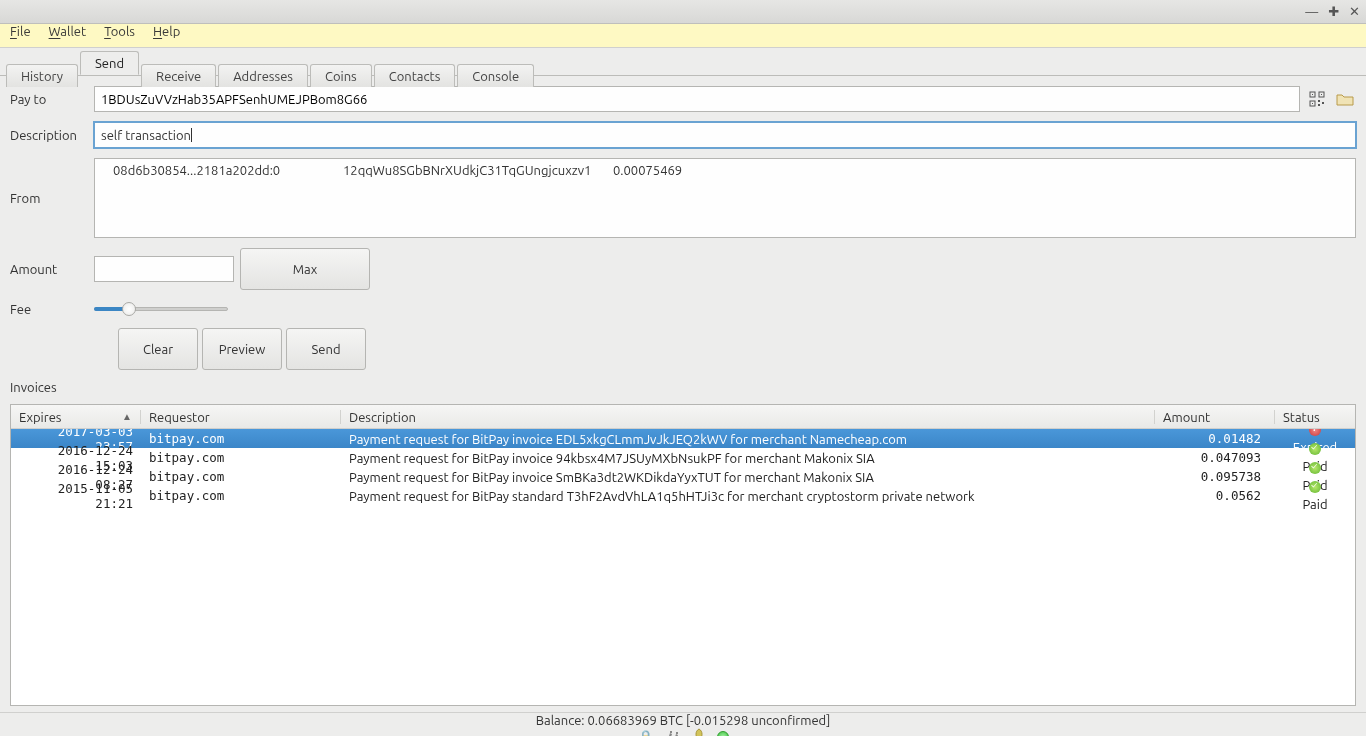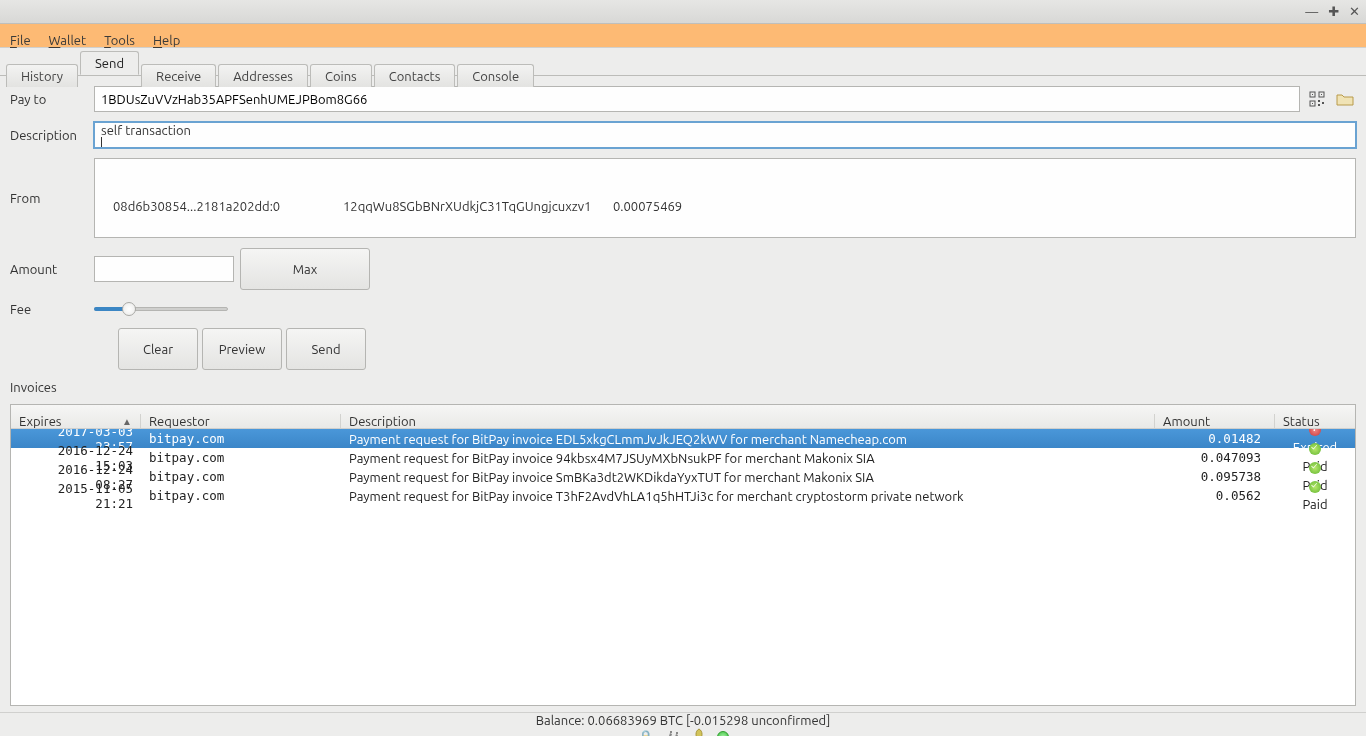--- a/index.html
+++ b/index.html
@@ -35,24 +35,24 @@
     position: absolute;
     right: 6px;
     display: flex;
     gap: 10px;
     color: #555;
     font-size: 13px;
   }
   .window-controls span { cursor: default; }
   .menubar {
     height: 24px;
-    background: #fdba74;
+    background: #fef9c3;
     border-bottom: 1px solid #d0d0ce;
     display: flex;
-    align-items: flex-end;
+    align-items: flex-start;
     padding: 0 10px;
     gap: 18px;
   }
   .menubar span { color: #3a3a39; }
   .menubar .mn { position: relative; }
   .menubar .mn .ul { text-decoration: underline; text-underline-offset: 2px; }
   .tabrow {
     height: 28px;
     display: flex;
     align-items: flex-end;
@@ -117,21 +117,21 @@
   .frombox {
     flex: 1;
     height: 80px;
     border: 1px solid #b5b5b2;
     background: #fefefe;
     padding: 4px 8px;
     font-family: inherit;
     font-size: 13px;
     display: flex;
   }
-  .fromline { display: flex; width: 100%; margin-top: 36px; }
+  .fromline { display: flex; width: 100%; }
   .fromtx { width: 240px; padding-left: 10px; }
   .fromaddr { width: 270px; }
   .fromamt { }
   .amountinput {
     width: 140px; height: 26px;
     border: 1px solid #b5b5b2;
     background: #fefefe;
     display: flex; align-items: center;
     padding: 0 6px;
   }
@@ -175,21 +175,21 @@
     border: 1px solid #b5b5b2;
     background: #ffffff;
     display:flex; flex-direction:column;
     overflow:hidden;
   }
   .inv-header {
     display:flex;
     background: linear-gradient(#f6f6f5,#e9e9e7);
     border-bottom:1px solid #cfcfcd;
     height:24px;
-    align-items:flex-end;
+    align-items:center;
   }
   .inv-col {
     display:flex; align-items:center;
     padding:0 8px;
     border-right:1px solid #d2d2cf;
     color:#333;
     font-size:13px;
   }
   .inv-col:last-child{border-right:none;}
   .col-exp { width:130px; justify-content:space-between;}
@@ -303,21 +303,21 @@
     </span>
     <span class="iconbtn">
       <svg width="18" height="14" viewBox="0 0 18 14">
           <path d="M1 3 h5 l2 2 h9 v8 h-16 z" fill="#f0e3b5" stroke="#b89a4a"></path>
         </svg>
     </span>
   </div>
 
   <div class="formrow">
     <div class="formlabel">Description</div>
-    <div class="textinput focus" style="display:flex;align-items:flex-start;flex-direction:column;">
+    <div class="textinput focus" style="display:flex;align-items:center;">
       <span>self transaction</span>
         <span class="caret"></span>
     </div>
   </div>
 
   <div class="formrow" style="align-items:stretch;">
     <div class="formlabel" style="align-self:center;">From</div>
     <div class="frombox">
       <div class="fromline">
         <div class="fromtx">08d6b30854...2181a202dd:0</div>
@@ -394,21 +394,21 @@
           <div class="cell c-desc">Payment request for BitPay invoice SmBKa3dt2WKDikdaYyxTUT for merchant Makonix SIA</div>
           <div class="cell c-amt">0.095738</div>
           <div class="cell c-stat">
             <span class="status-dot-ok"></span>
             <span>Paid</span>
           </div>
         </div>
         <div class="inv-row">
           <div class="cell c-exp">2015-11-05 21:21</div>
           <div class="cell c-req">bitpay.com</div>
-          <div class="cell c-desc">Payment request for BitPay invoice T3hF2AvdVhLA1q5hHTJi3c for merchant cryptostorm private network</div>
+          <div class="cell c-desc">Payment request for BitPay standard T3hF2AvdVhLA1q5hHTJi3c for merchant cryptostorm private network</div>
           <div class="cell c-amt">0.0562</div>
           <div class="cell c-stat">
             <span class="status-dot-ok"></span>
             <span>Paid</span>
           </div>
         </div>
       </div>
   </div>
 
 </div>

